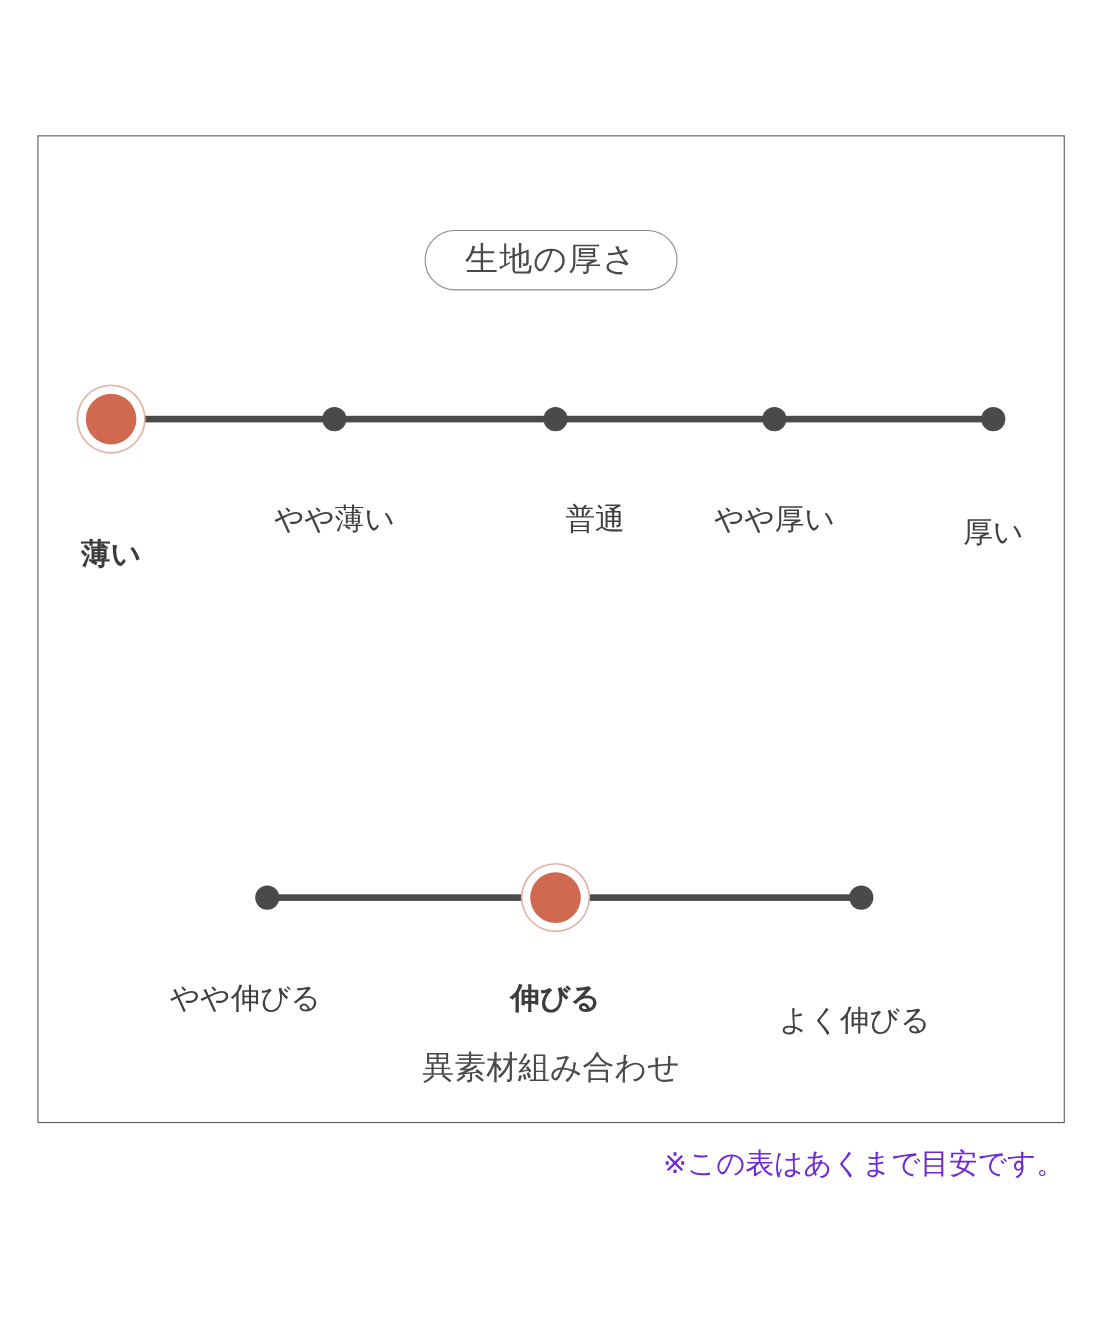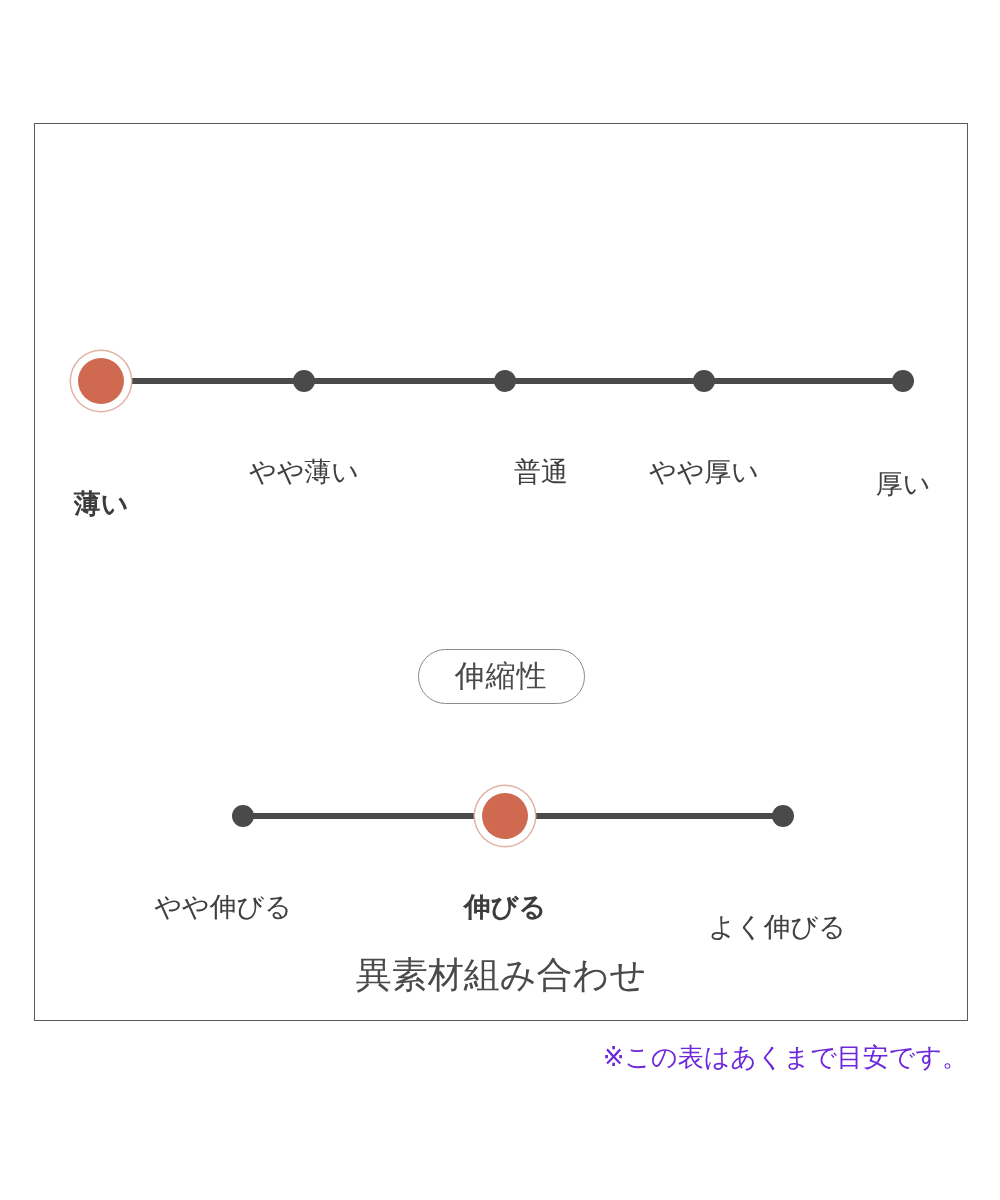--- a/index.html
+++ b/index.html
@@ -90,60 +90,60 @@
     font-weight: bold;
     color: #3c3c3c;
   }
 
   
   #material-note {
     position: absolute;
     width: 100%;
     left: 0;
     text-align: center;
-    font-size: 36px;
+    font-size: 29px;
     color: #4a4a4a;
     white-space: nowrap;
   }
 
   
   #footnote {
     position: absolute;
     right: 32px;
     top: 1040px;
     font-size: 26px;
     color: #6d28d9;
     white-space: nowrap;
   }
 </style>
 </head>
 <body>
 
 <div id="spec-panel">
 
+  <div class="section-title-wrap" style="top:85px;">
+    <span class="section-title">生地の厚さ</span>
+  </div>
 
   <div class="scale" style="left:0; top:257px; width:100%;">
     <div class="scale-line" style="left:66px; width:802px;"></div>
 
     <div class="dot active" style="left:66px;"></div>
     <div class="dot" style="left:269px;"></div>
     <div class="dot" style="left:470px;"></div>
     <div class="dot" style="left:669px;"></div>
     <div class="dot" style="left:868px;"></div>
 
     <span class="tick-label bold" style="left:66px;  top:78px;margin-top:32px;">薄い</span>
     <span class="tick-label" style="left:269px; top:78px;">やや薄い</span>
     <span class="tick-label" style="left:470px; top:78px;margin-left:36px;">普通</span>
     <span class="tick-label" style="left:669px; top:78px;">やや厚い</span>
     <span class="tick-label" style="left:868px; top:78px;margin-top:12px;">厚い</span>
   </div>
 
-  <div class="section-title-wrap" style="top:525px;">
-    <span class="section-title">伸縮性</span>
-  </div>
 
   <div class="scale" style="left:0; top:692px; width:100%;">
     <div class="scale-line" style="left:208px; width:540px;"></div>
 
     <div class="dot" style="left:208px;"></div>
     <div class="dot active" style="left:470px;"></div>
     <div class="dot" style="left:748px;"></div>
 
     <span class="tick-label" style="left:188px; top:78px;">やや伸びる</span>
     <span class="tick-label bold" style="left:470px; top:78px;">伸びる</span>

